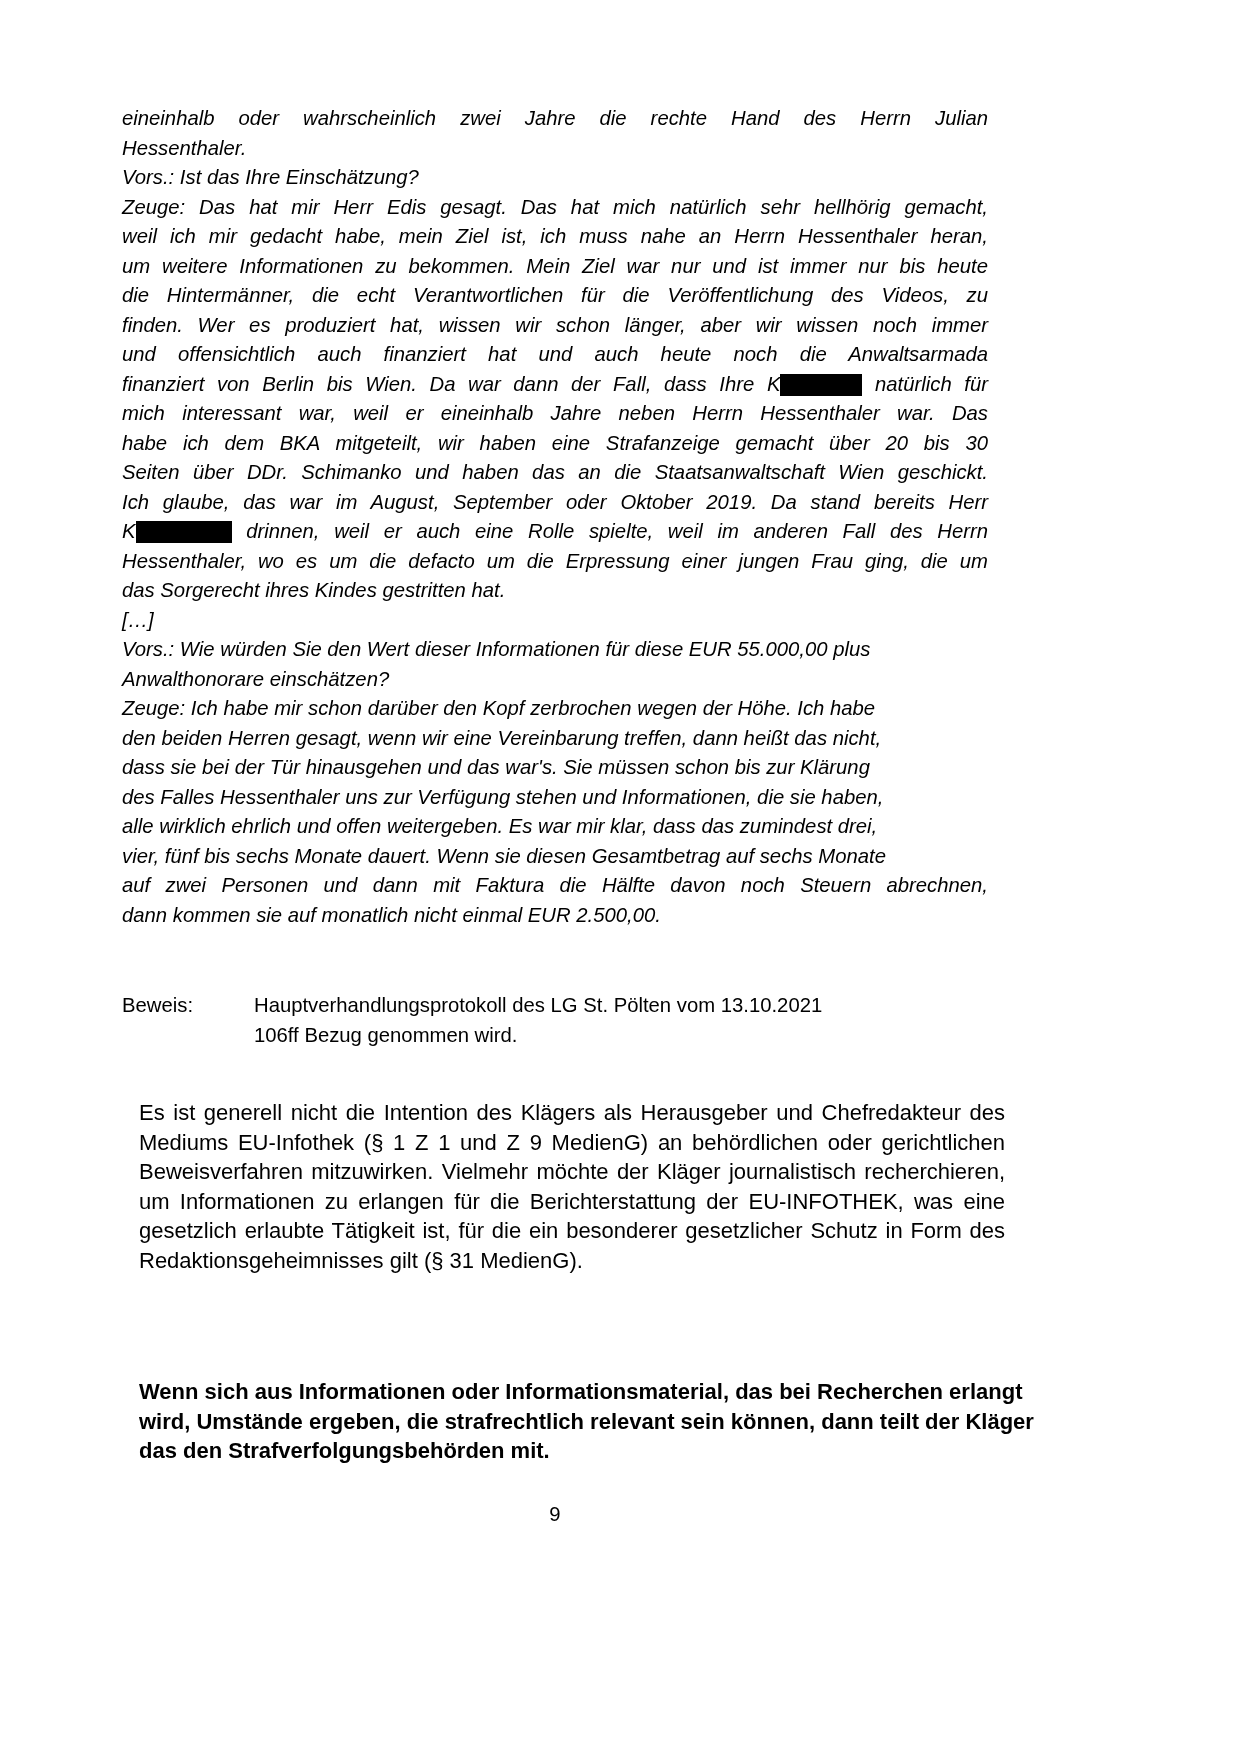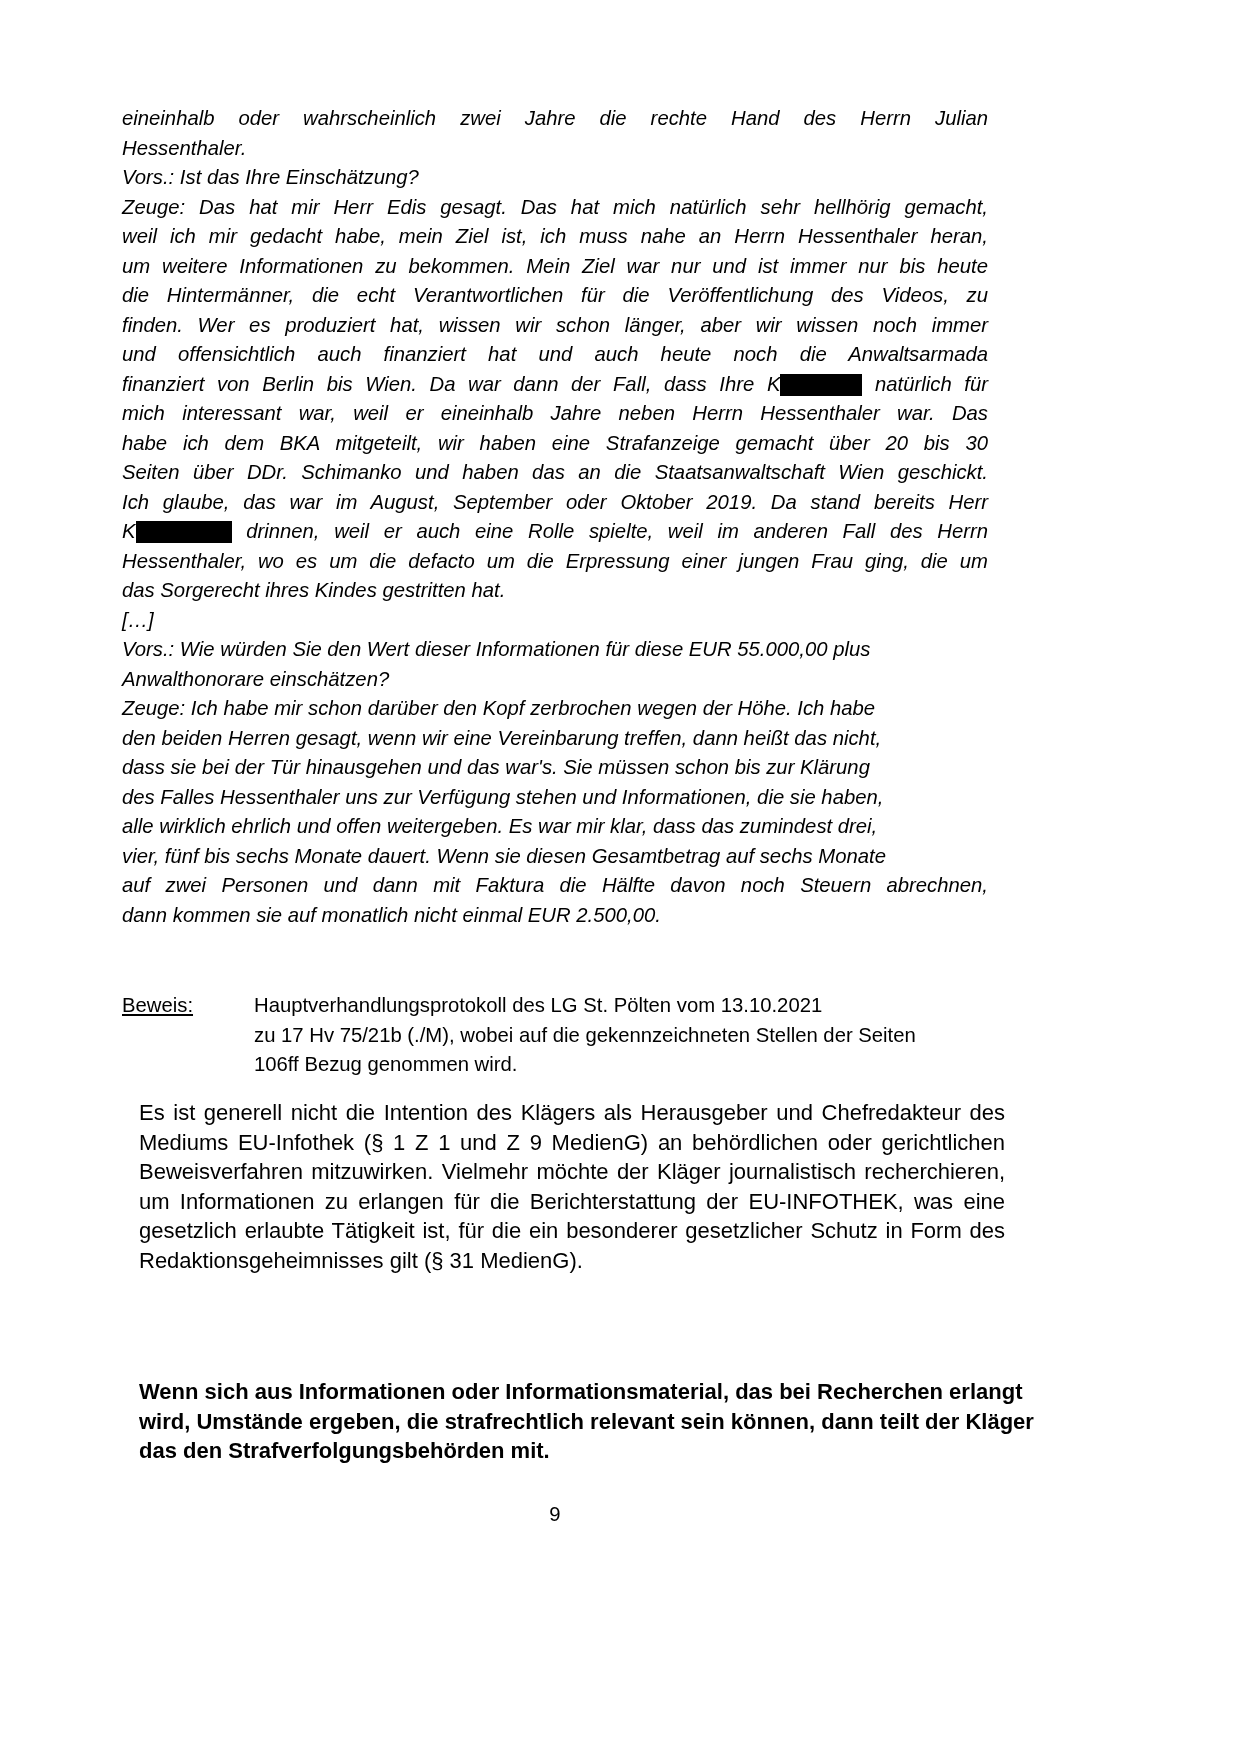--- a/index.html
+++ b/index.html
@@ -53,21 +53,20 @@
       left: 0;
       top: 887px;
       width: 866px;
       font-size: 20.3px;
       line-height: 29.5px;
     }
     .beweis-label {
       position: absolute;
       left: 0;
       top: 0;
-      text-decoration: underline;
     }
     .beweis-text {
       position: absolute;
       left: 132px;
       top: 0;
       width: 740px;
     }
     .beweis-text .bl {
       display: block;
       white-space: nowrap;
@@ -135,21 +134,20 @@
     <span class="line last">alle wirklich ehrlich und offen weitergeben. Es war mir klar, dass das zumindest drei,</span>
     <span class="line last">vier, fünf bis sechs Monate dauert. Wenn sie diesen Gesamtbetrag auf sechs Monate</span>
     <span class="line">auf zwei Personen und dann mit Faktura die Hälfte davon noch Steuern abrechnen,</span>
     <span class="line last">dann kommen sie auf monatlich nicht einmal EUR 2.500,00.</span>
   </div>
 
   <div class="beweis">
     <span class="beweis-label">Beweis:</span>
     <div class="beweis-text">
       <span class="bl">Hauptverhandlungsprotokoll des LG St. Pölten vom 13.10.2021</span>
-      <span class="bl">zu 17 Hv 75/21b (./M), wobei auf die gekennzeichneten Stellen der Seiten</span>
       <span class="bl">106ff Bezug genommen wird.</span>
     </div>
   </div>
 
   <div class="para p1">
     <span class="pl">Es ist generell nicht die Intention des Klägers als Herausgeber und Chefredakteur des</span>
     <span class="pl">Mediums EU-Infothek (§ 1 Z 1 und Z 9 MedienG) an behördlichen oder gerichtlichen</span>
     <span class="pl">Beweisverfahren mitzuwirken. Vielmehr möchte der Kläger journalistisch recherchieren,</span>
     <span class="pl">um Informationen zu erlangen für die Berichterstattung der EU-INFOTHEK, was eine</span>
     <span class="pl">gesetzlich erlaubte Tätigkeit ist, für die ein besonderer gesetzlicher Schutz in Form des</span>

